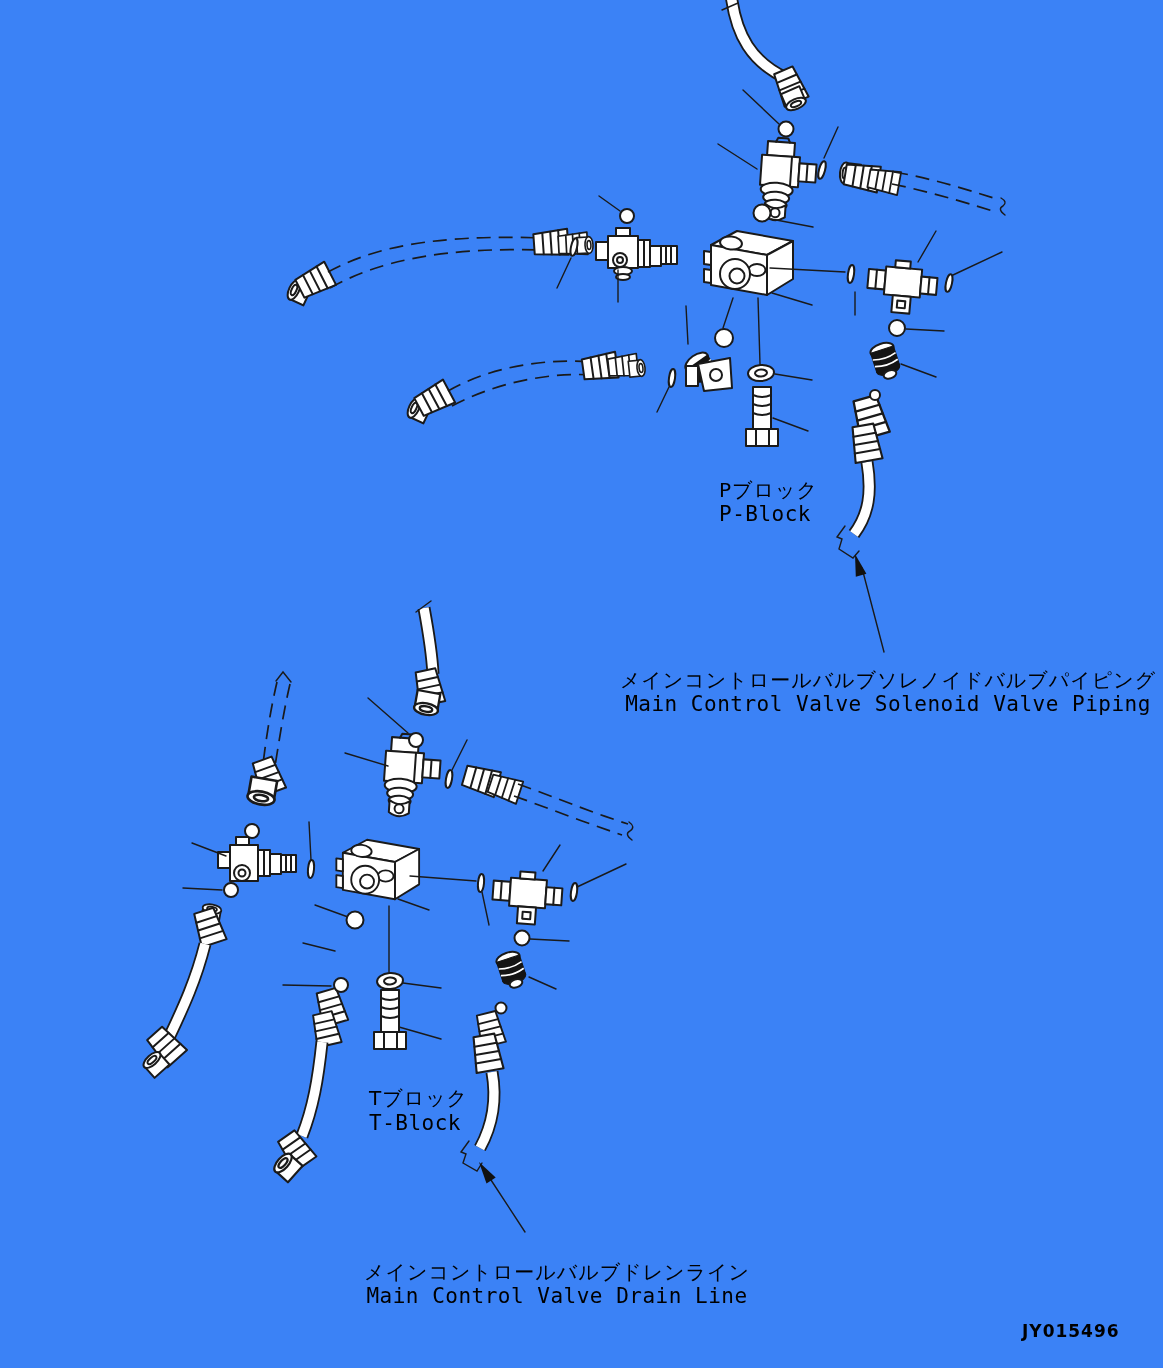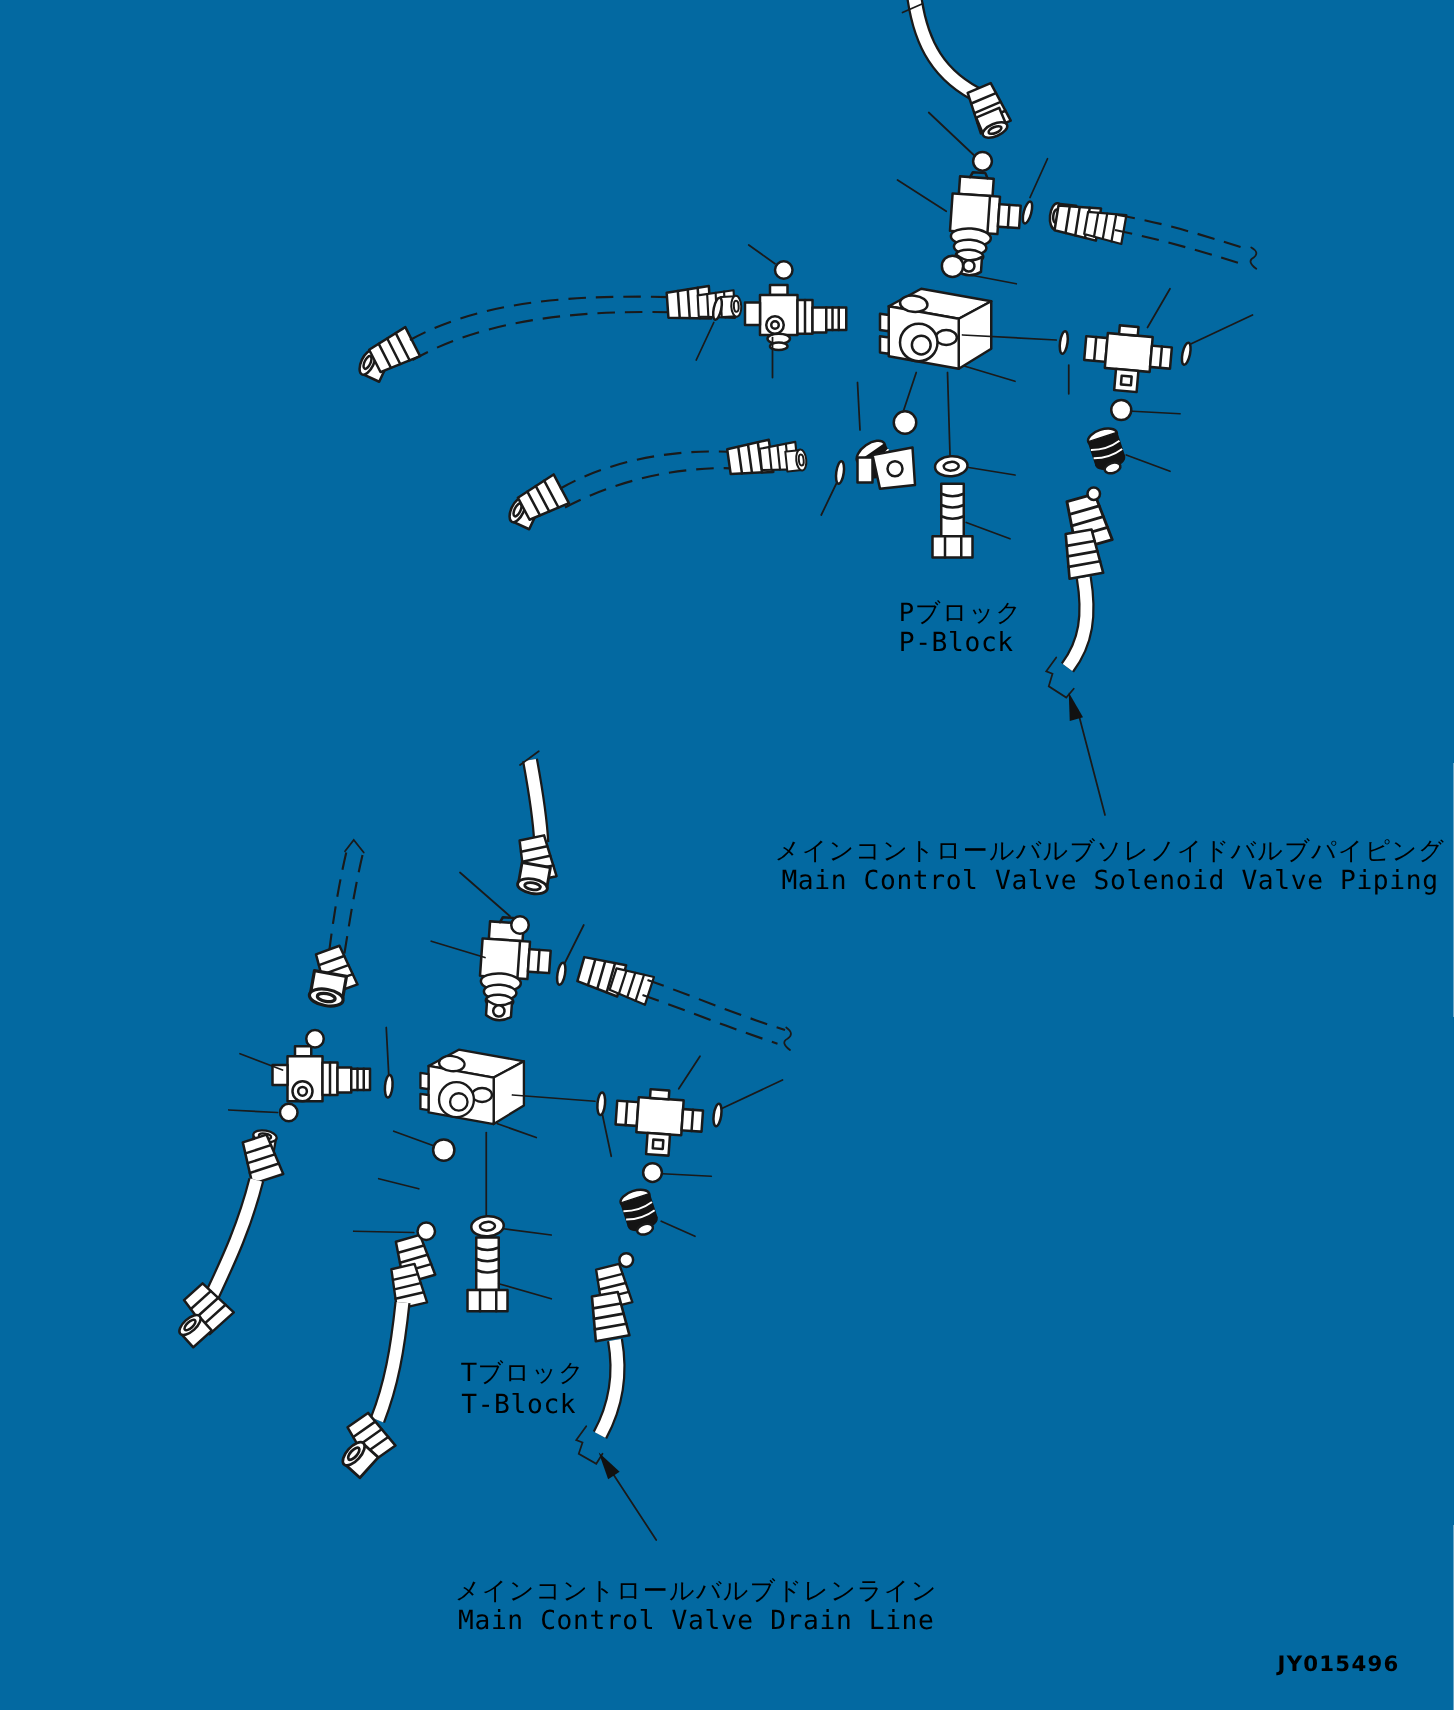--- a/index.html
+++ b/index.html
@@ -1,16 +1,16 @@
 <!DOCTYPE html>
 <html><head>
 <meta charset="utf-8">
 <style>
   html,body { margin:0; padding:0; background:#ffffff; }
-  .stage { position:relative; width:1163px; height:1368px; background:#0369a1; overflow:hidden; }
+  .stage { position:relative; width:1163px; height:1368px; background:#3b82f6; overflow:hidden; }
   svg { display:block; }
   .ln   { fill:none; stroke:#1a1a1a; stroke-width:2; stroke-linecap:round; stroke-linejoin:round; }
   .fw   { fill:#ffffff; stroke:#1a1a1a; stroke-width:2; stroke-linejoin:round; }
   .thin { fill:none; stroke:#1a1a1a; stroke-width:1.4; stroke-linecap:round; }
   .dash { fill:none; stroke:#1a1a1a; stroke-width:1.7; stroke-dasharray:14 8; stroke-linecap:butt; }
   .tube-o { fill:none; stroke:#1a1a1a; stroke-width:13; stroke-linecap:butt; }
   .tube-i { fill:none; stroke:#ffffff; stroke-width:9.4; stroke-linecap:butt; }
   .arrow { fill:#111111; stroke:none; }
   text { font-family:"DejaVu Sans Mono","Liberation Mono","DejaVu Sans",monospace; fill:#000000; }
   .lbl-en { font-size:21px; letter-spacing:0.5px; }

